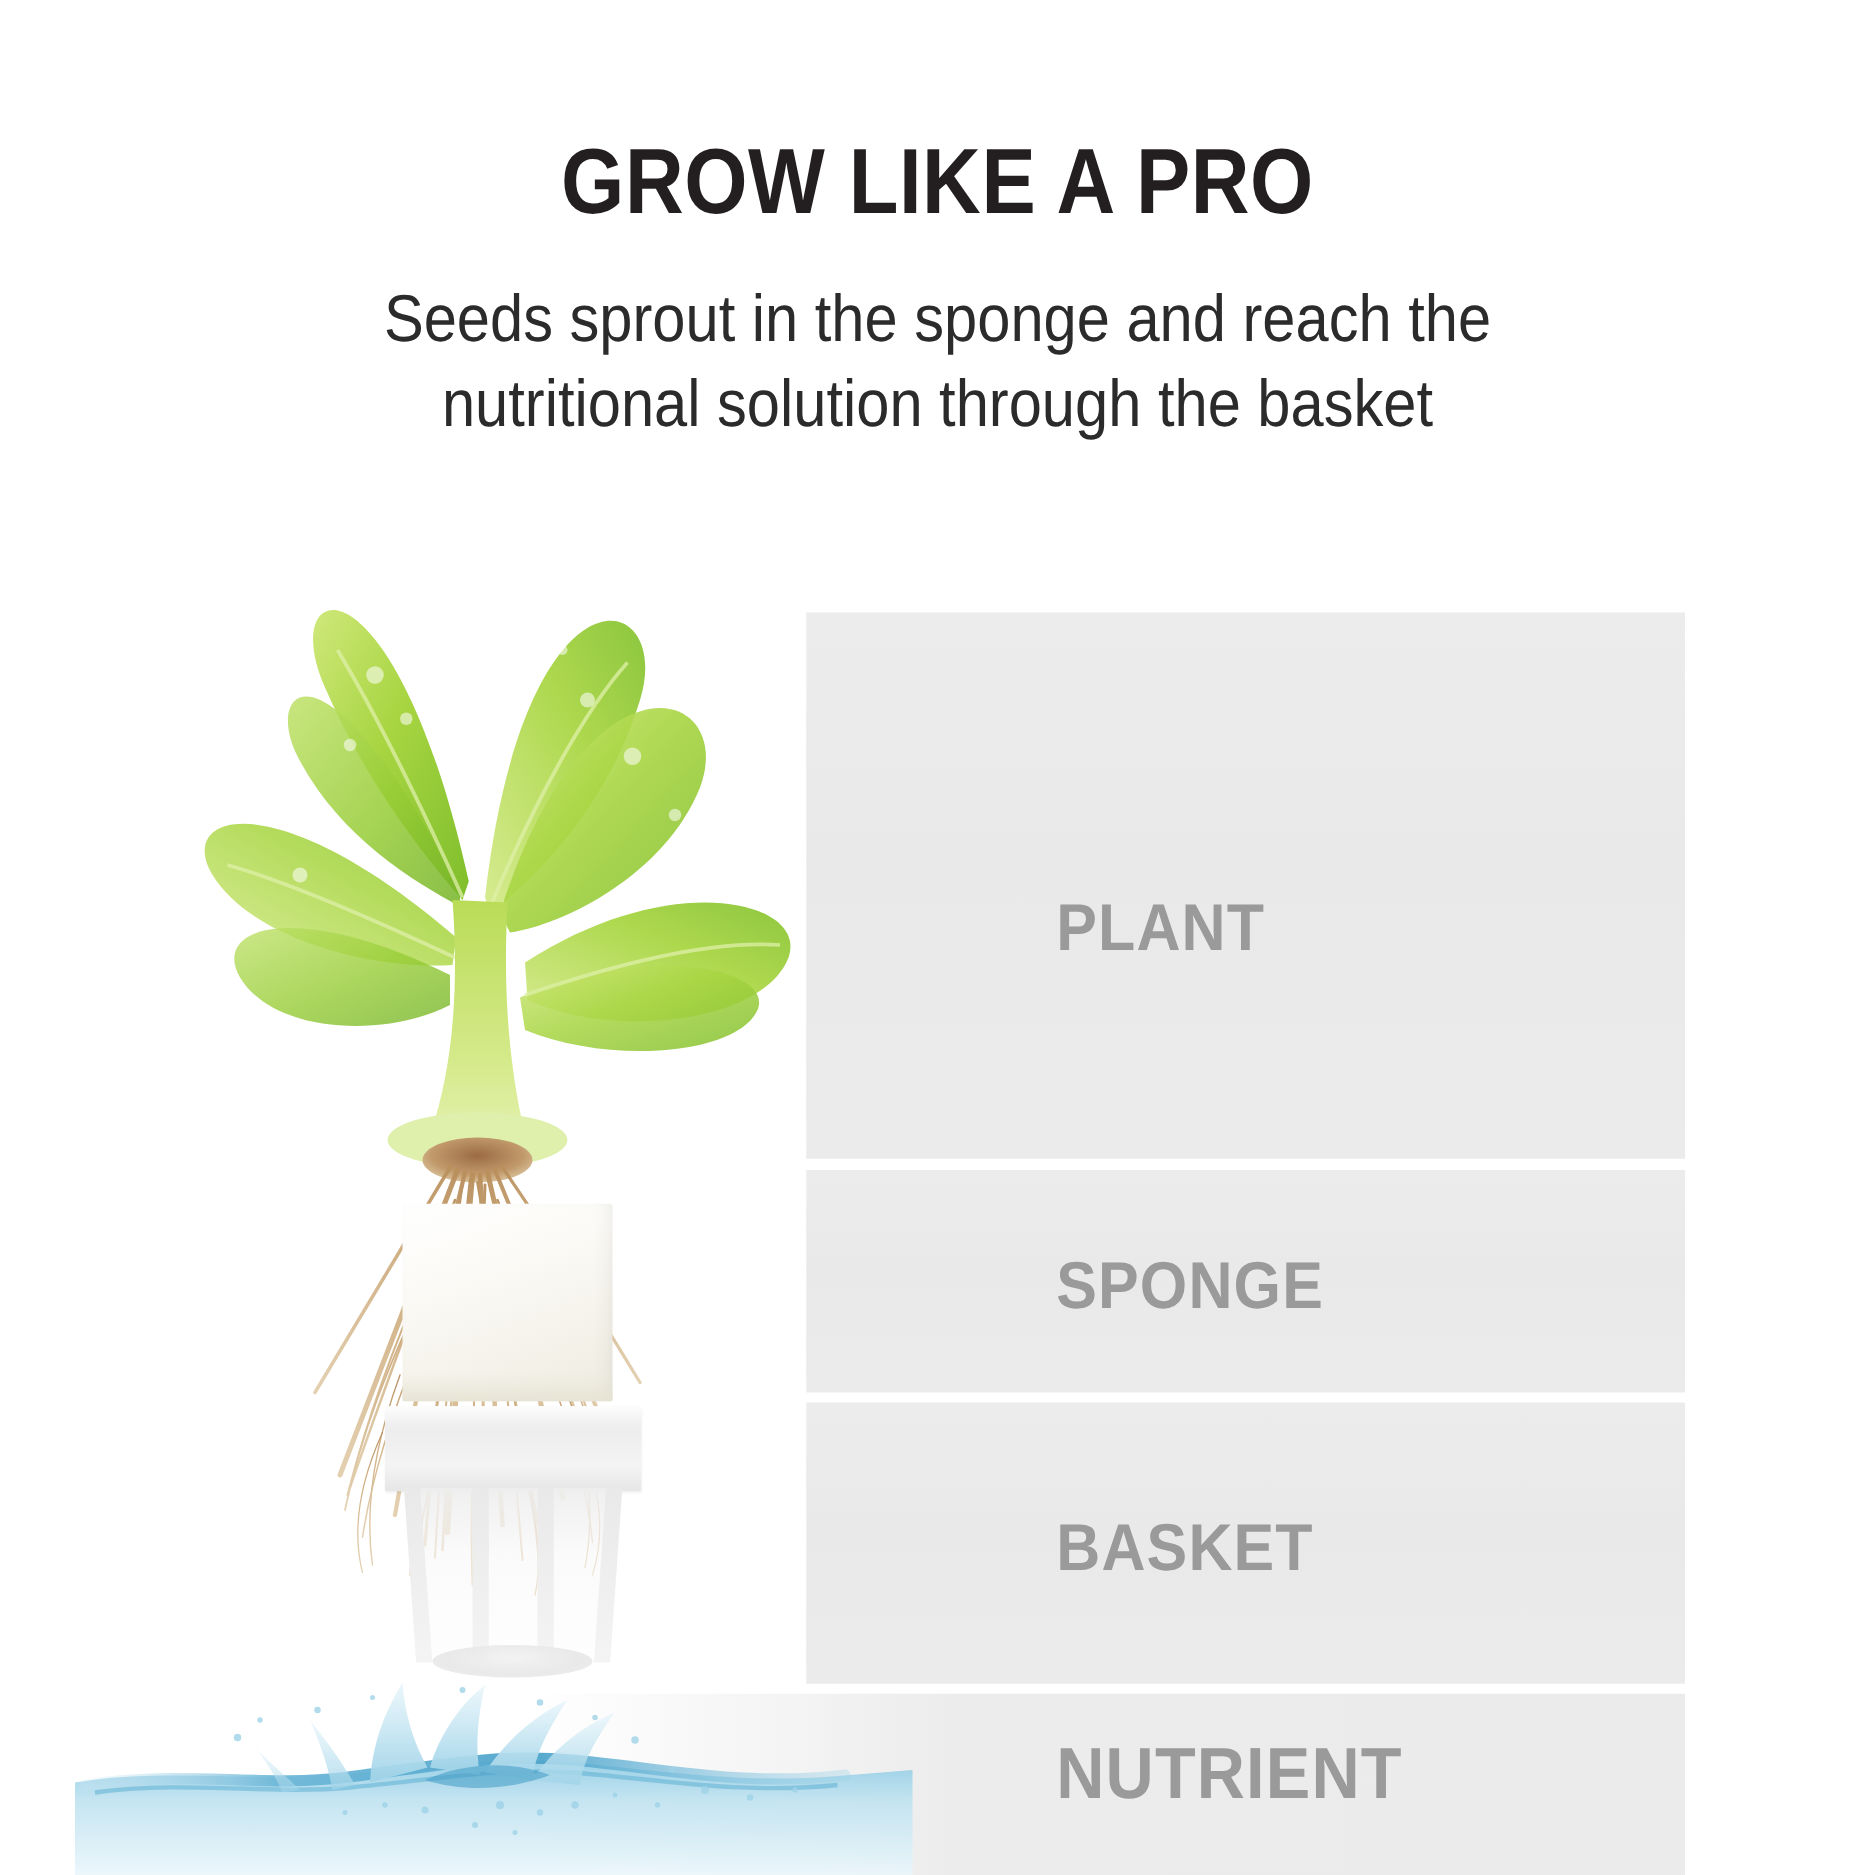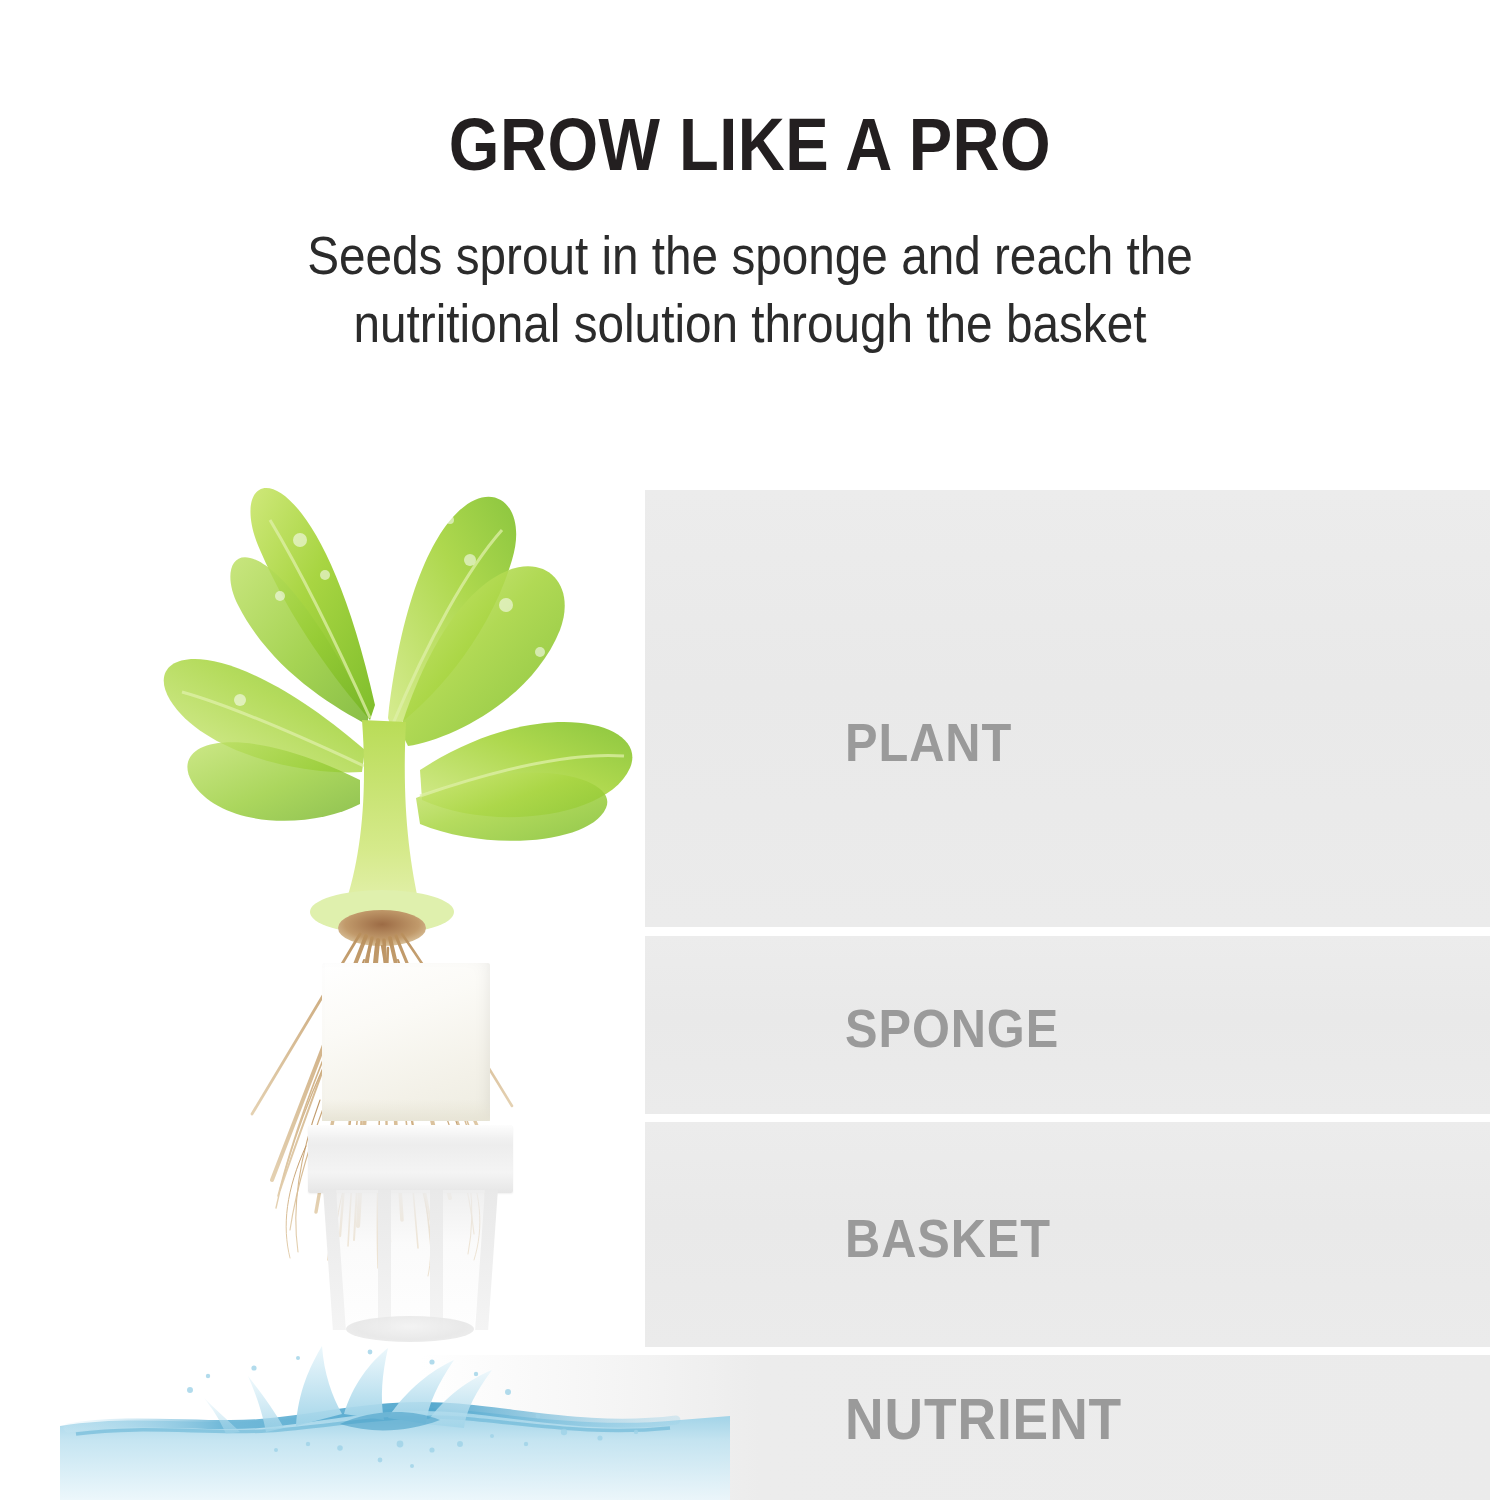--- a/index.html
+++ b/index.html
@@ -3,25 +3,26 @@
 <meta charset="utf-8">
 <title>Grow Like A Pro</title>
 <style>
   html, body {
     margin: 0;
     padding: 0;
     background: #ffffff;
   }
   #page {
     position: relative;
-    width: 1490px;
+    width: 1308px;
     height: 1500px;
     background: #ffffff;
     overflow: hidden;
     font-family: "Liberation Sans", "DejaVu Sans", sans-serif;
+    padding-left: 40px;
   }
 
   
   .headline {
     position: absolute;
     left: 0;
     top: 108px;
     width: 1500px;
     text-align: center;
     font-size: 74px;

